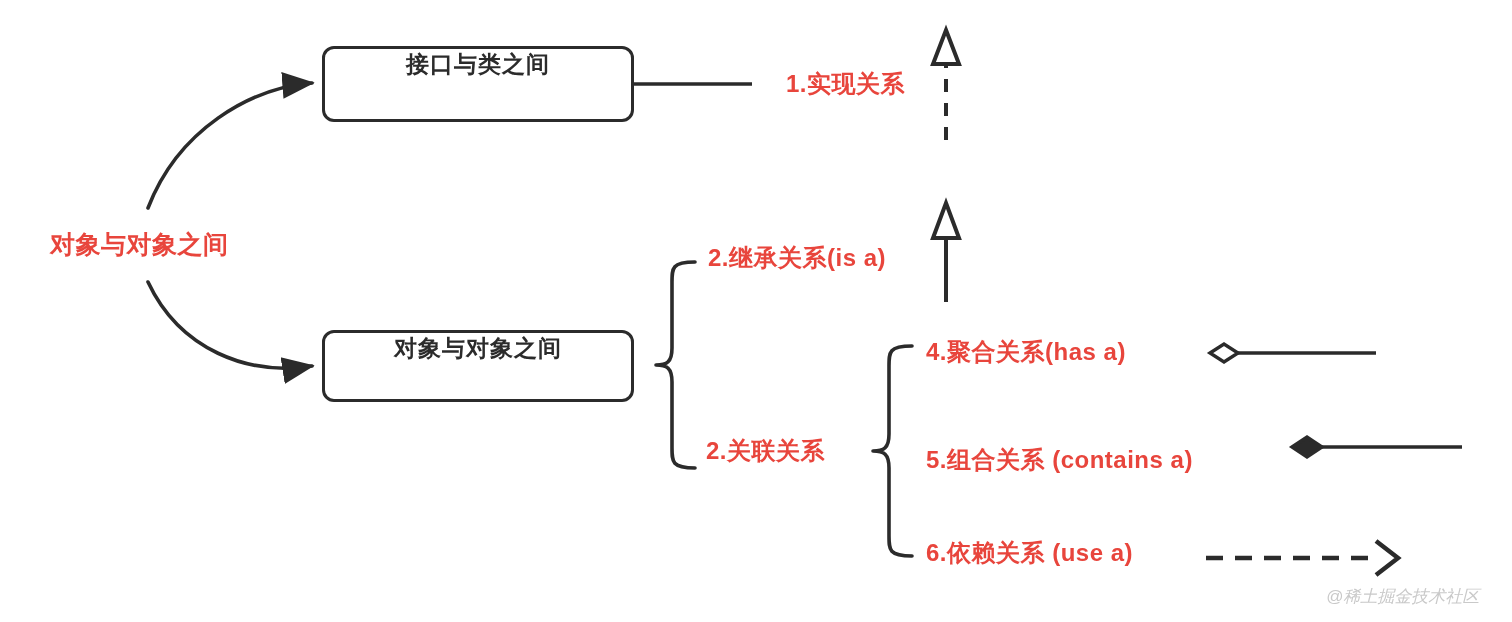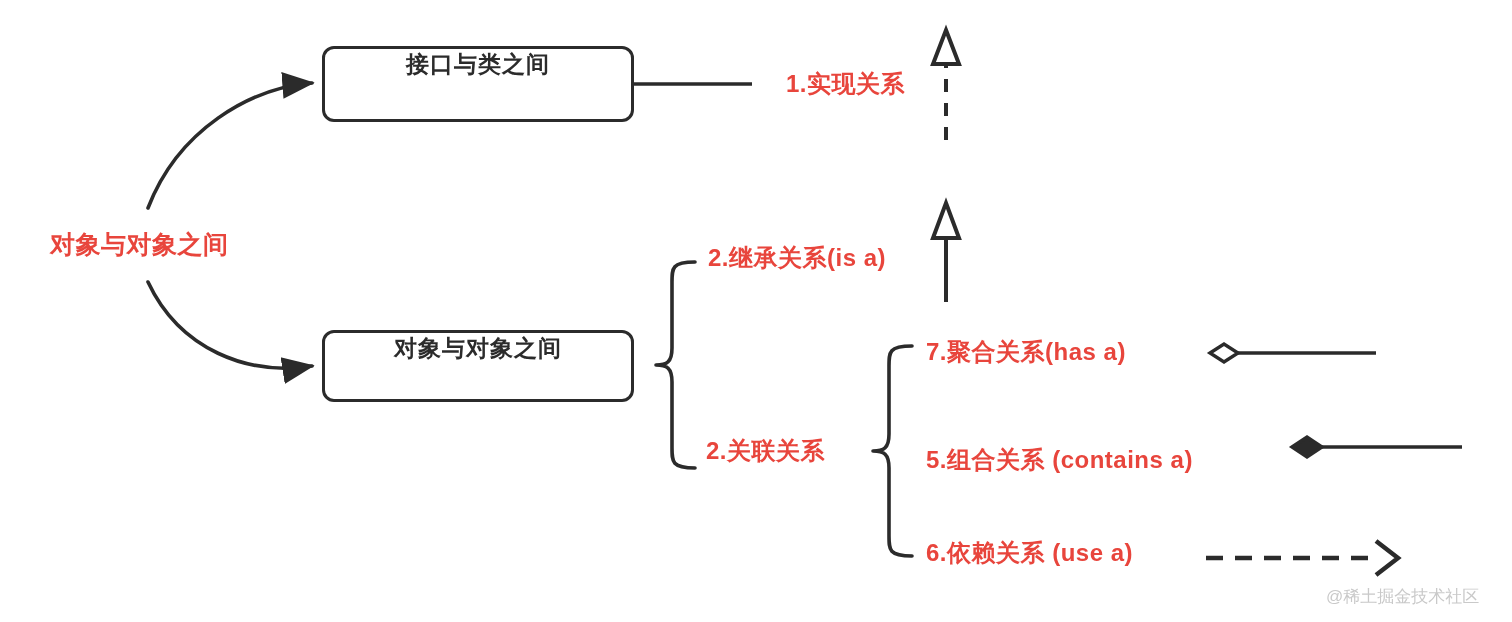--- a/index.html
+++ b/index.html
@@ -70,20 +70,21 @@
   #label-rel-4 { left: 926px; top: 336px; }
   #label-rel-5 { left: 926px; top: 434px; margin-top: 10px; }
   #label-rel-6 { left: 926px; top: 537px; }
   #watermark {
     position: absolute;
     left: 1326px;
     top: 585px;
     color: #c9c9c9;
     font-size: 17px;
     white-space: nowrap;
+    font-style: italic;
   }
 </style>
 </head>
 <body>
 
 <div id="canvas">
 
   <svg id="vector-layer" viewBox="0 0 1512 622">
     <defs>
       <marker id="solid-arrow" viewBox="0 0 12 10" refX="11" refY="5" markerWidth="9" markerHeight="8" orient="auto-start-reverse">
@@ -158,21 +159,21 @@
   </div>
 
   <div class="red-label" id="label-root">对象与对象之间</div>
 
   <div class="red-label" id="label-rel-1">1.实现关系</div>
 
   <div class="red-label" id="label-rel-2">2.继承关系(is a)</div>
 
   <div class="red-label" id="label-rel-3">2.关联关系</div>
 
-  <div class="red-label" id="label-rel-4">7.聚合关系(has a)</div>
+  <div class="red-label" id="label-rel-4">4.聚合关系(has a)</div>
 
   <div class="red-label" id="label-rel-5">5.组合关系 (contains a)</div>
 
   <div class="red-label" id="label-rel-6">6.依赖关系 (use a)</div>
 
   <div id="watermark">@稀土掘金技术社区</div>
 
 </div>
 
 </body></html>

